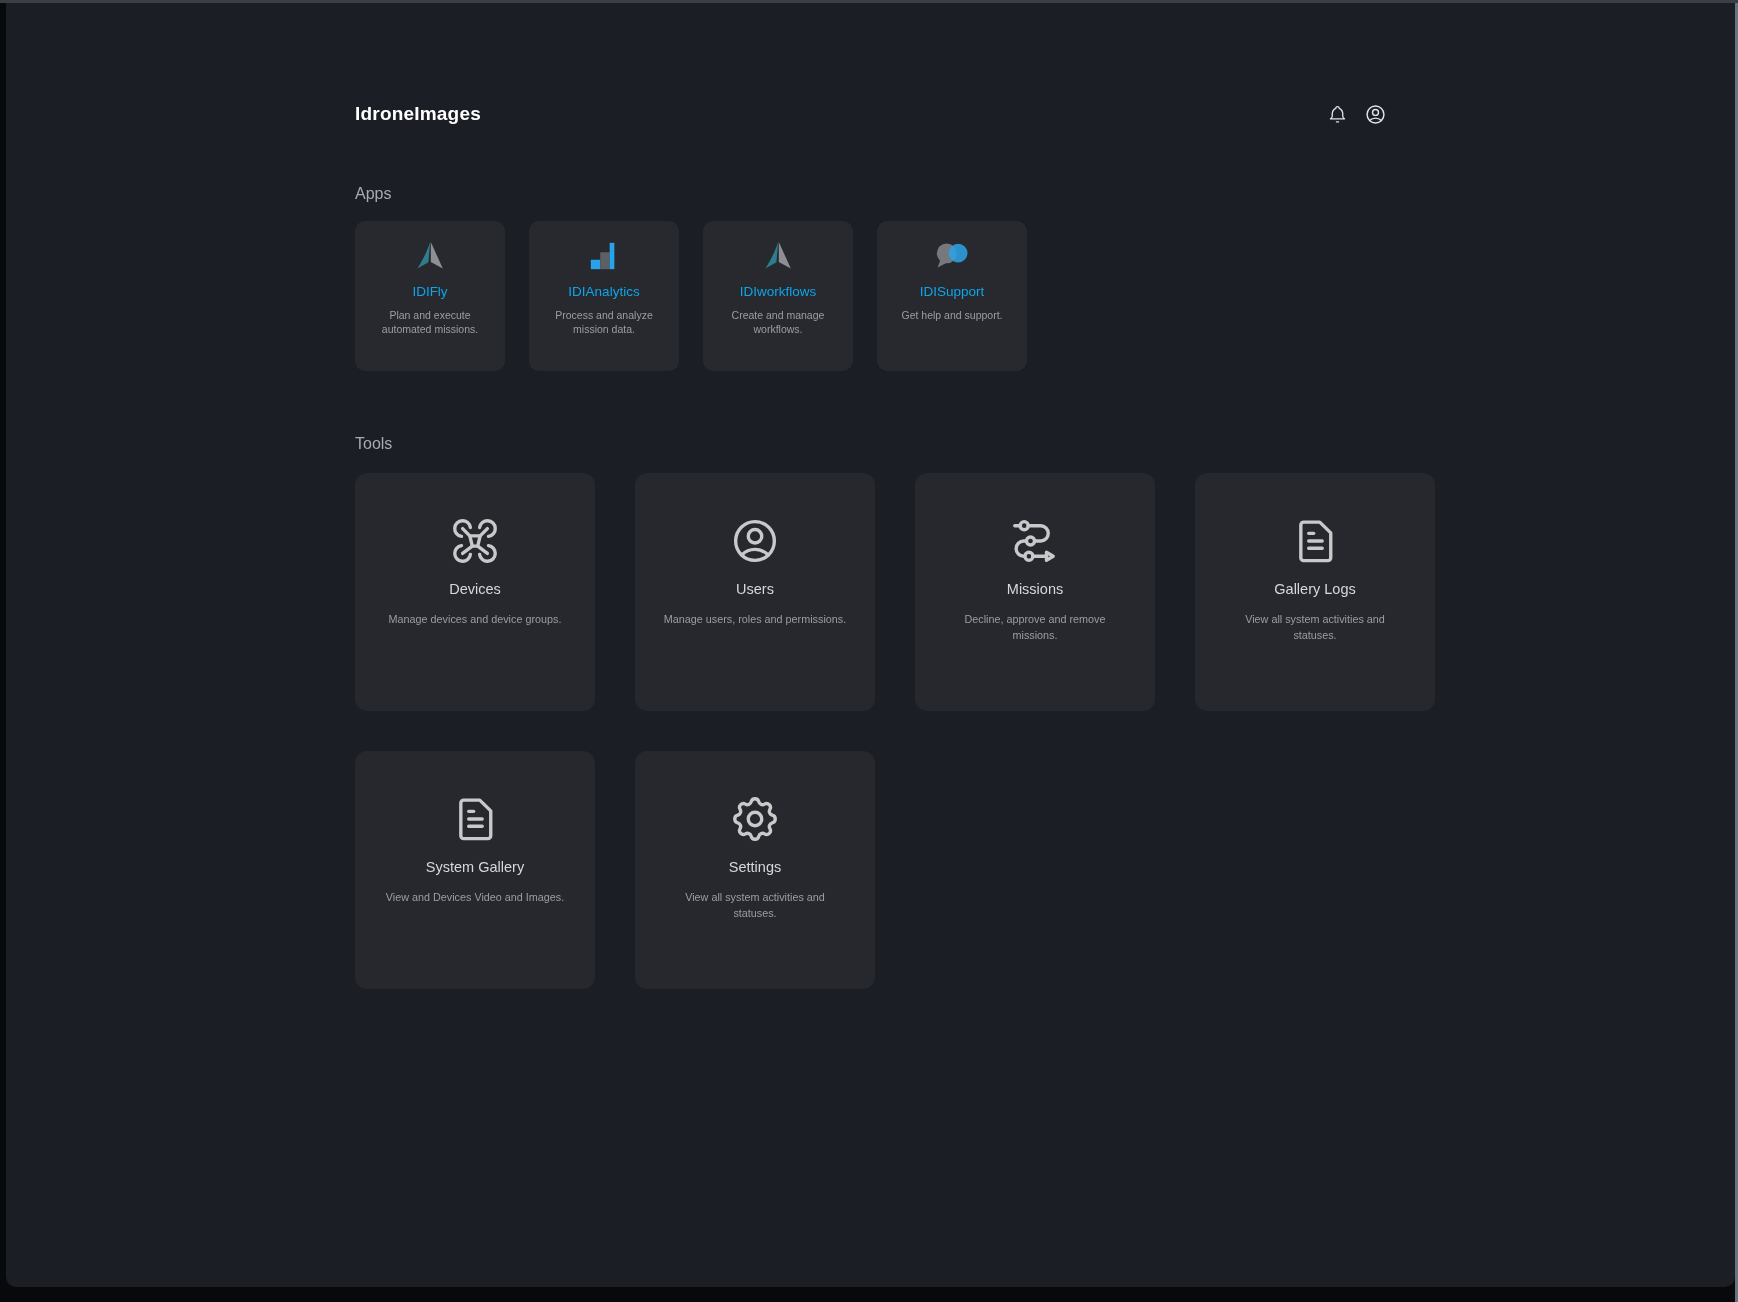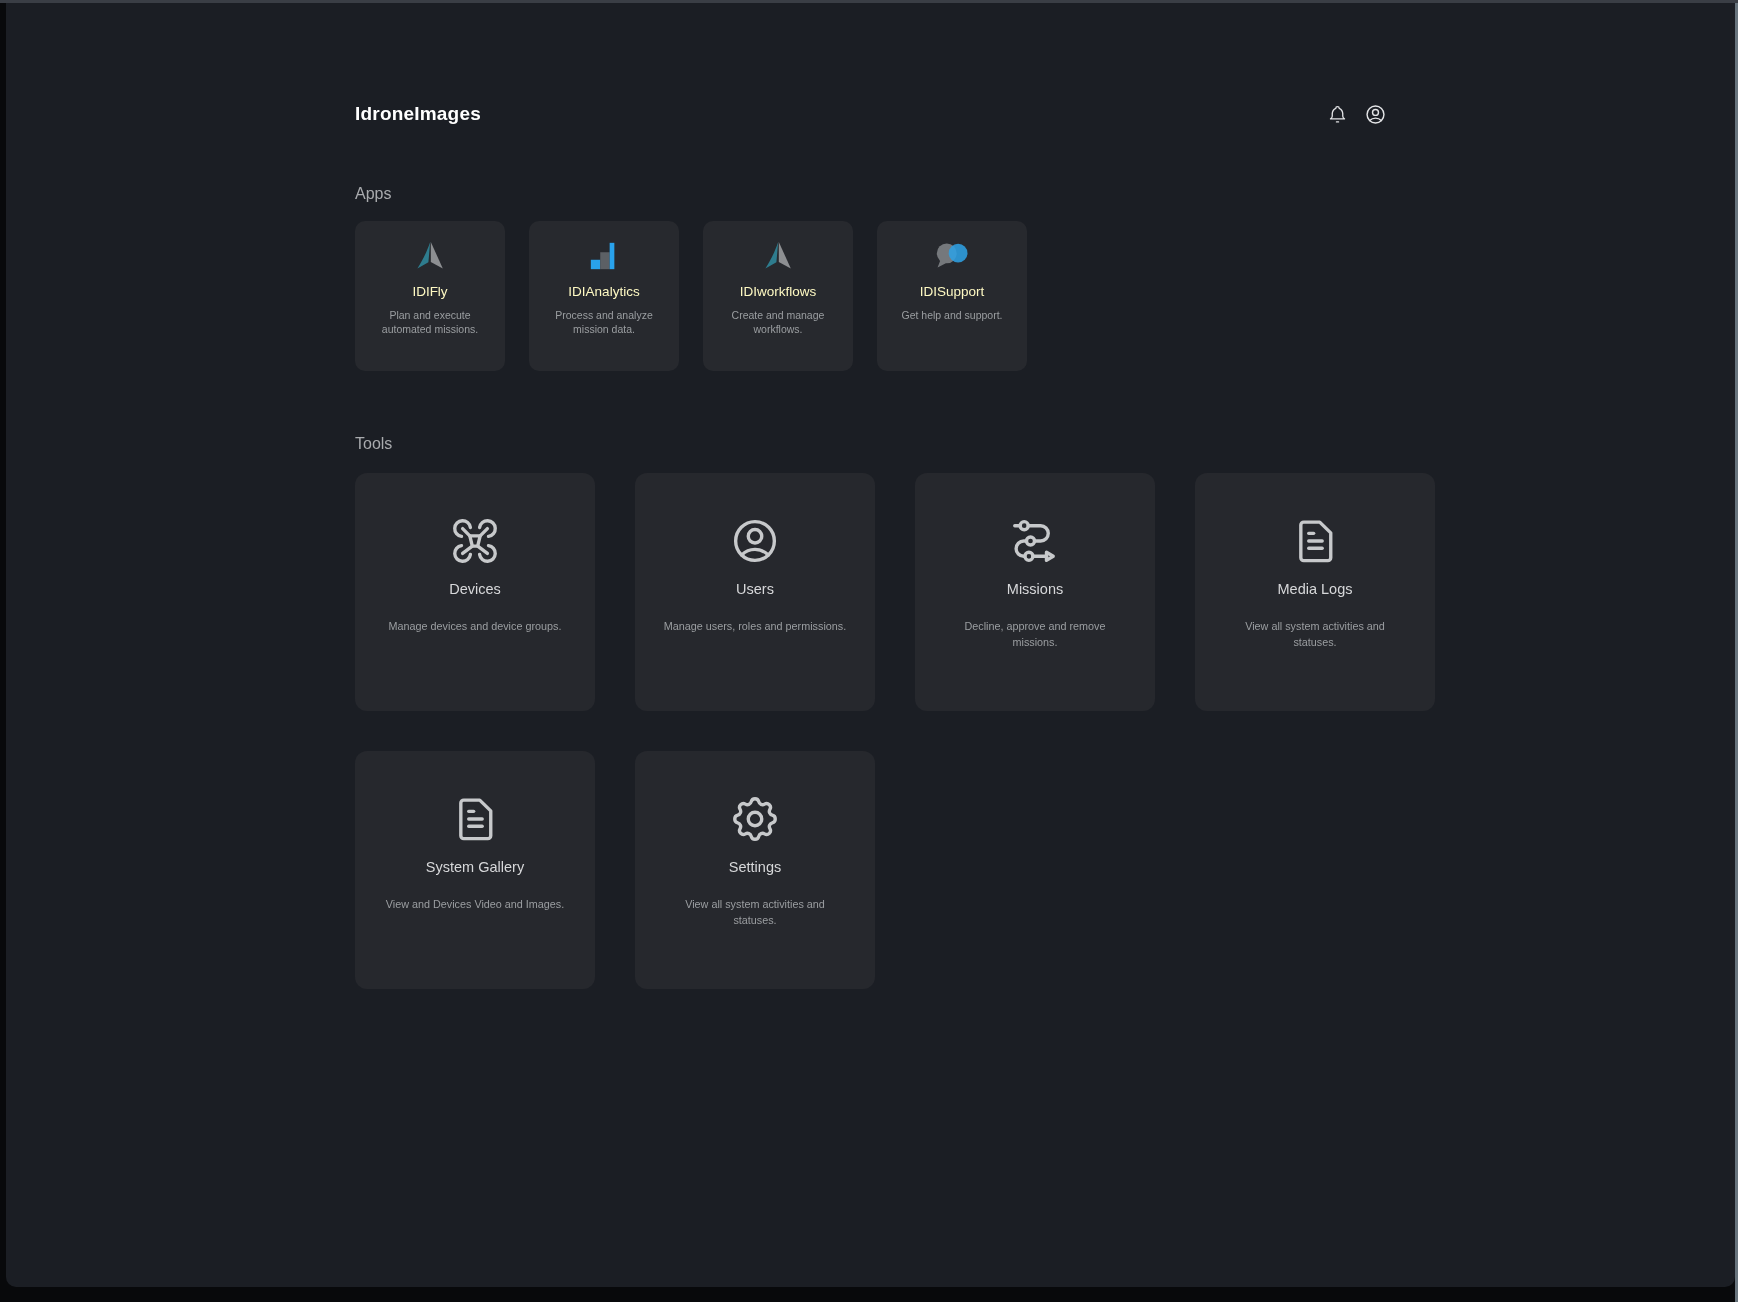--- a/index.html
+++ b/index.html
@@ -26,32 +26,32 @@
   .section-heading{font-size:16px;font-weight:normal;color:#a9abae;margin:0;}
   .mt-apps{margin-top:58px;}
   .mt-tools{margin-top:64px;}
 
   .apps-grid{margin-top:18px;display:grid;grid-template-columns:repeat(4,150px);column-gap:24px;}
   .app-card{
     height:150px;background:#27292e;border-radius:10px;
     box-sizing:border-box;padding:16px 12px 0;text-align:center;cursor:pointer;
   }
   .app-logo{height:38px;display:flex;align-items:center;justify-content:center;}
-  .app-title{margin-top:9px;font-size:13.5px;color:#fef9c3;}
+  .app-title{margin-top:9px;font-size:13.5px;color:#0ea5e9;}
   .app-desc{margin-top:9px;font-size:10.5px;line-height:1.38;color:#9b9ea1;}
 
   .tools-grid{margin-top:20px;display:grid;grid-template-columns:repeat(4,240px);column-gap:24px;row-gap:48px;gap:40px;}
   .tool-card{
     height:238px;background:#26282d;border-radius:12px;
     box-sizing:border-box;padding:40px 28px 0;text-align:center;cursor:pointer;
   }
   .tool-icon{height:56px;display:flex;justify-content:center;align-items:center;}
   .stroke-icon{fill:none;stroke:#c7c9cb;stroke-width:1.5;stroke-linecap:round;stroke-linejoin:round;display:block;}
   .tool-title{margin-top:12px;font-size:14.5px;color:#d7d8da;}
-  .tool-desc{margin-top:22px;font-size:10.8px;line-height:1.45;color:#9b9ea1;}
+  .tool-desc{margin-top:15px;font-size:10.8px;line-height:1.45;color:#9b9ea1;}
 </style>
 </head>
 <body>
 
 <div class="titlebar"></div>
 <div class="scroll-edge"></div>
 
 <div class="page">
   <div class="content">
 
@@ -179,21 +179,21 @@
 
       <div class="tool-card">
         <div class="tool-icon">
           <svg class="stroke-icon" viewBox="0 0 24 24" width="54" height="54">
             <path d="M7 3.6h7.1L19 8.4v11a1.3 1.3 0 0 1-1.3 1.3H7a1.3 1.3 0 0 1-1.3-1.3V4.9A1.3 1.3 0 0 1 7 3.6z"></path>
             <path d="M9.2 8.6h2.2"></path>
             <path d="M9.2 12h6"></path>
             <path d="M9.2 15.2h6"></path>
           </svg>
         </div>
-        <div class="tool-title">Media Logs</div>
+        <div class="tool-title">Gallery Logs</div>
         <div class="tool-desc">View all system activities and statuses.</div>
       </div>
 
       <div class="tool-card">
         <div class="tool-icon">
           <svg class="stroke-icon" viewBox="0 0 24 24" width="54" height="54">
             <path d="M7 3.6h7.1L19 8.4v11a1.3 1.3 0 0 1-1.3 1.3H7a1.3 1.3 0 0 1-1.3-1.3V4.9A1.3 1.3 0 0 1 7 3.6z"></path>
             <path d="M9.2 8.6h2.2"></path>
             <path d="M9.2 12h6"></path>
             <path d="M9.2 15.2h6"></path>

